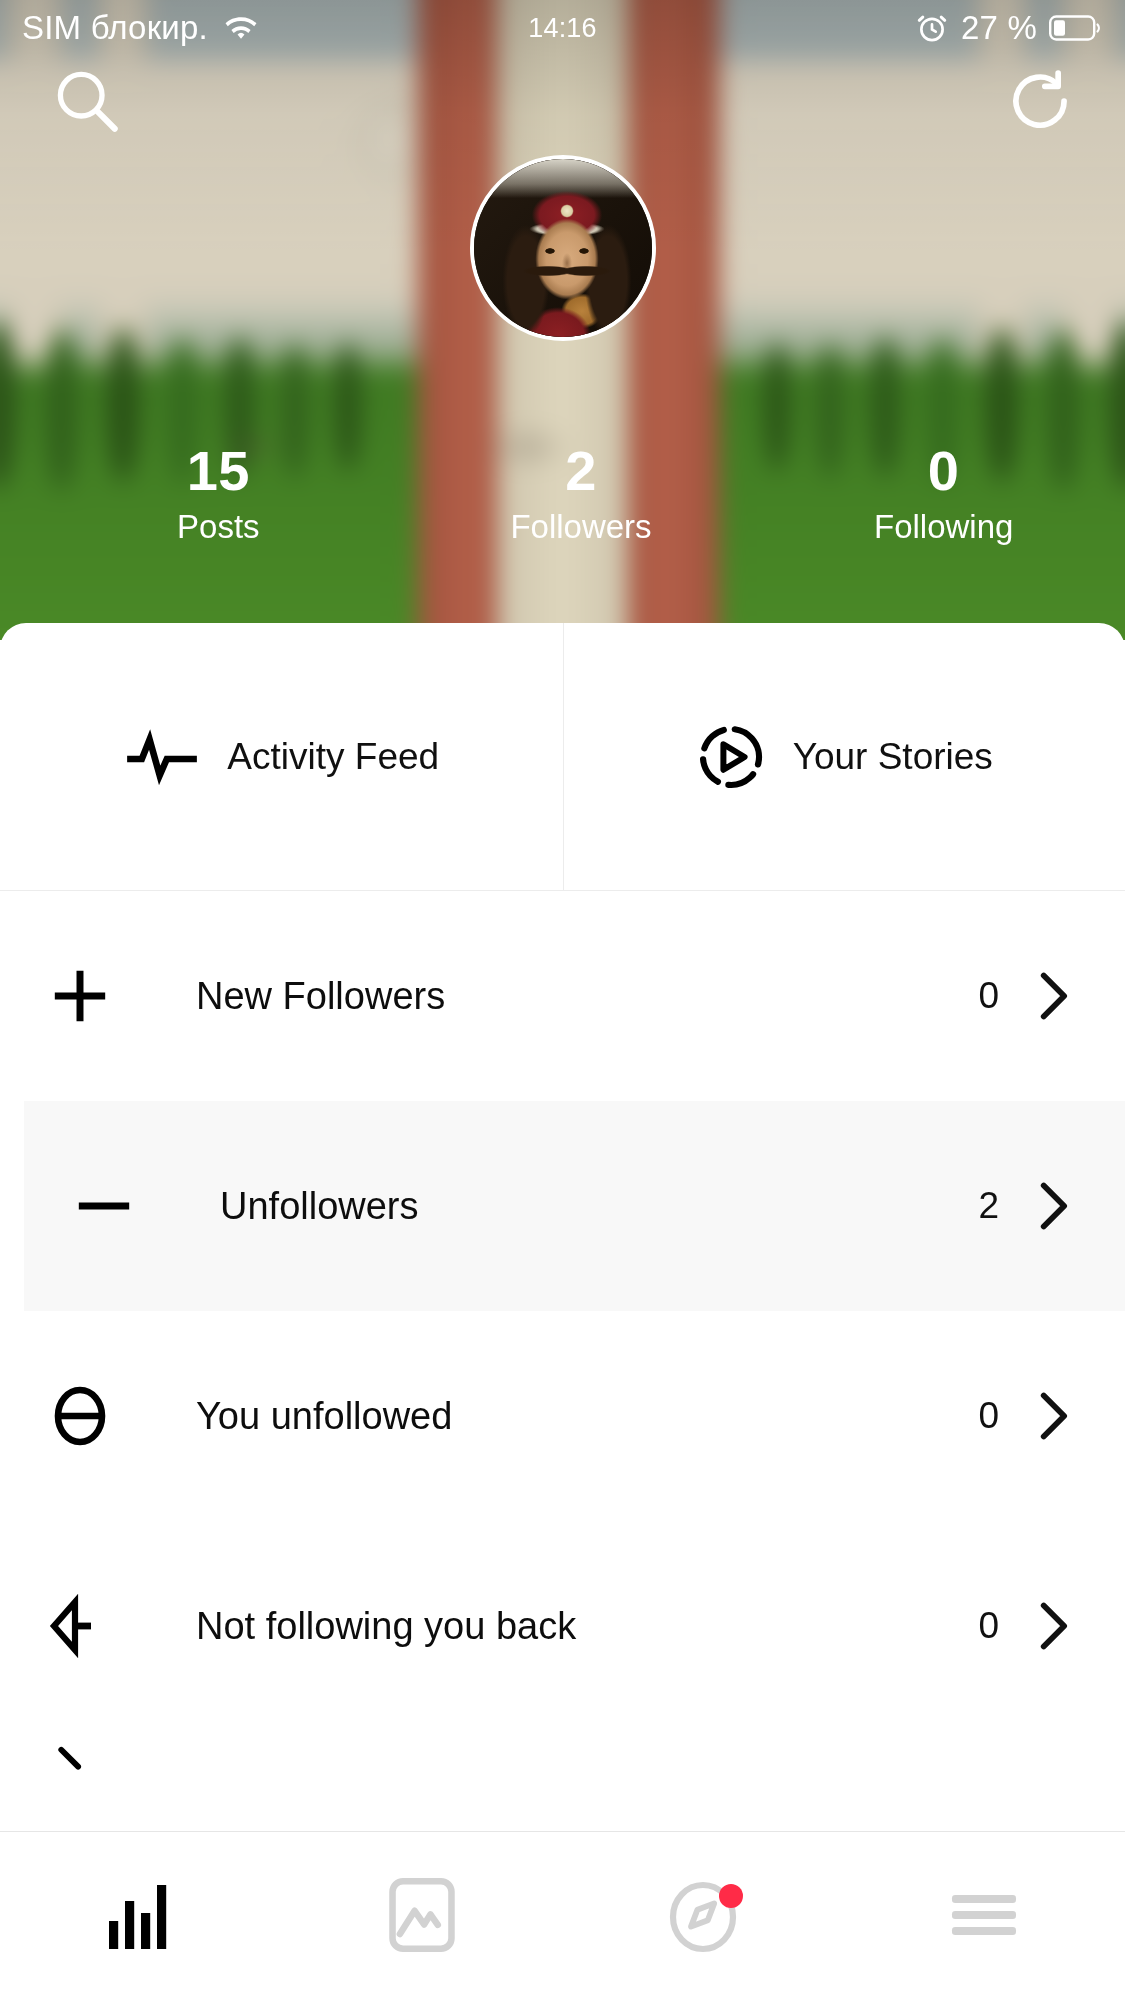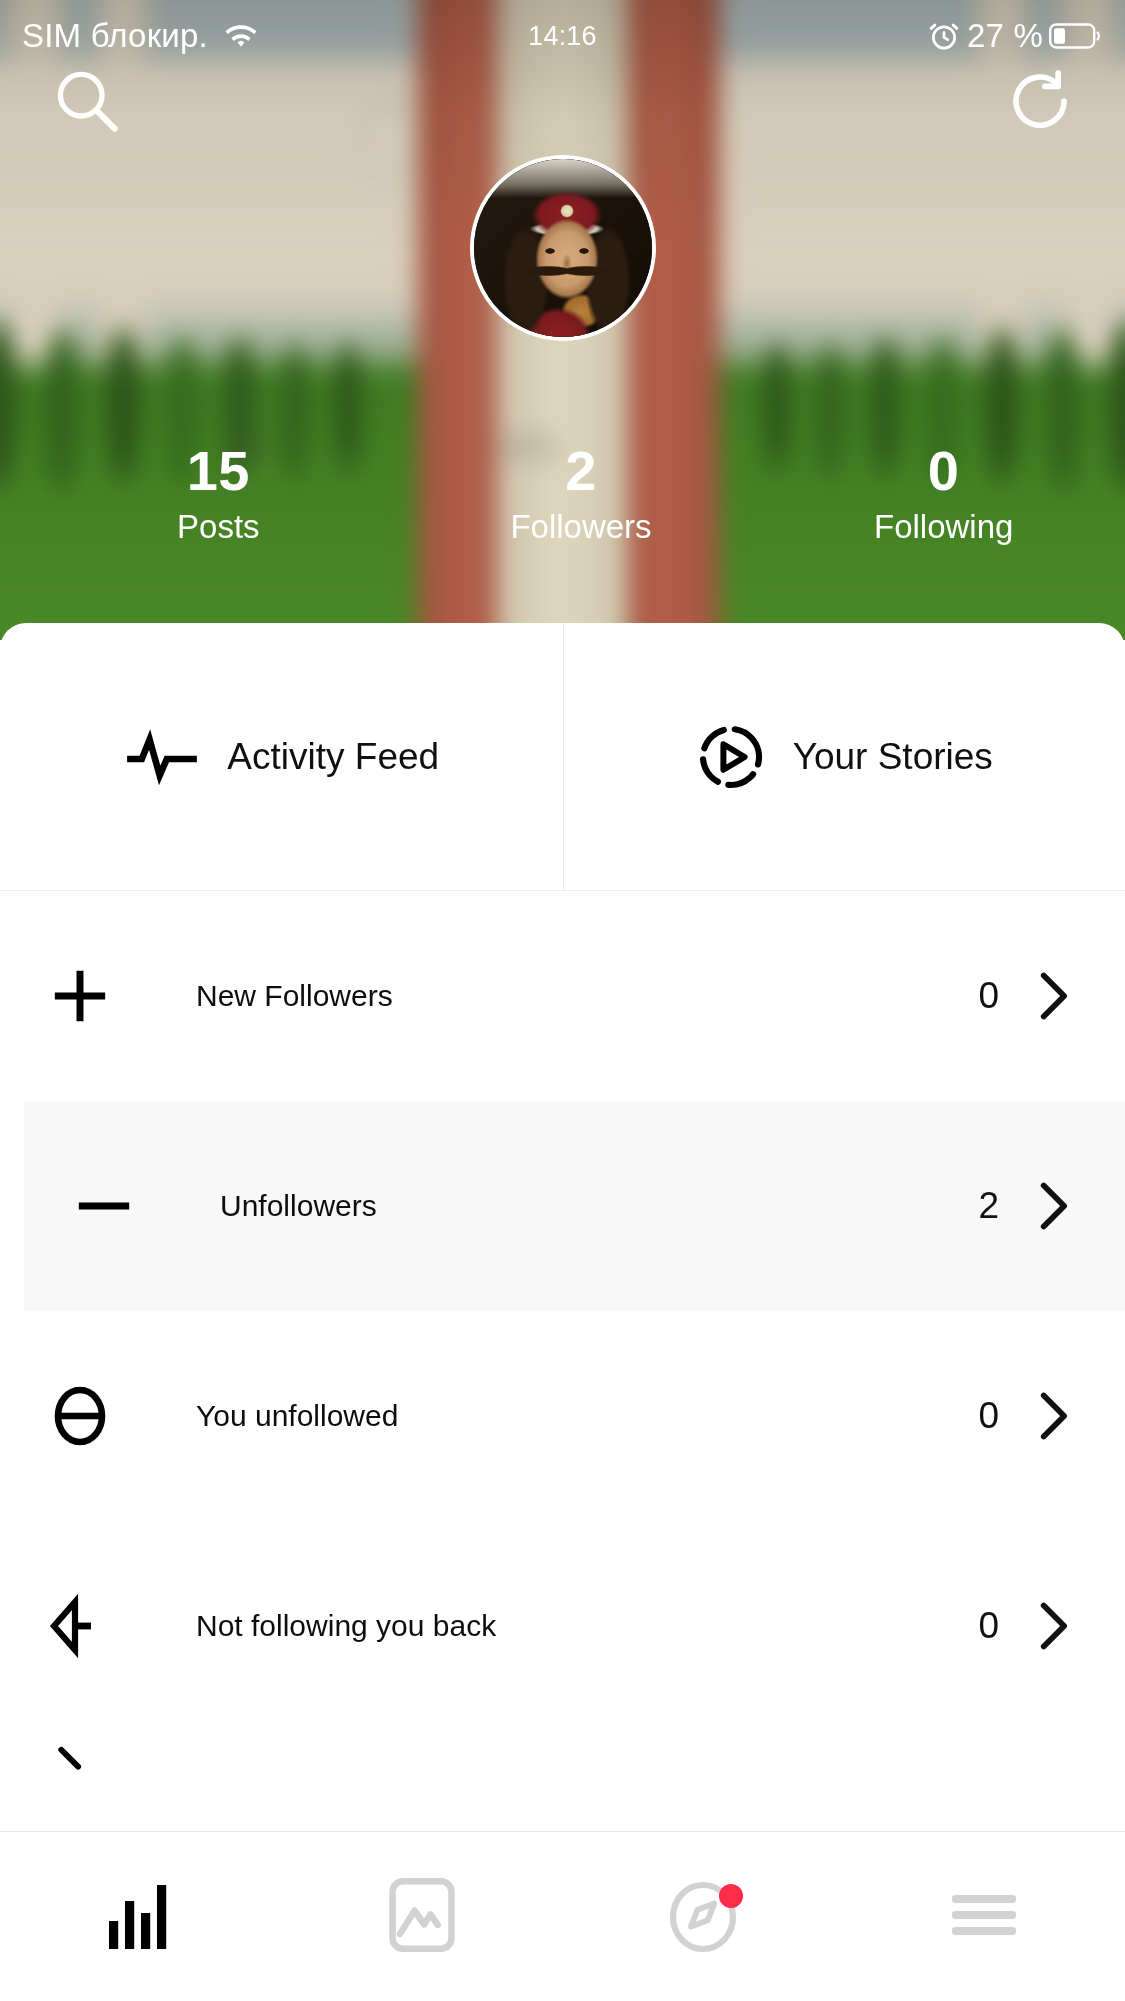--- a/index.html
+++ b/index.html
@@ -62,27 +62,27 @@
     filter:blur(11px);
     transform:scale(1.06);
   }
   #hero-shade {
     position:absolute; inset:0;
     background:linear-gradient(to bottom, rgba(0,0,0,.18) 0%, rgba(0,0,0,.05) 18%, rgba(0,0,0,0) 40%);
   }
 
   
   #statusbar {
-    position:absolute; left:0; top:8px; width:1125px; height:56px;
+    position:absolute; left:0; top:0; width:1125px; height:56px;
     display:flex; align-items:center; color:#fff;
     font-size:33px; letter-spacing:.2px;
   }
   #sb-left { display:flex; align-items:center; gap:14px; padding-left:22px; flex:1; }
   #sb-center { position:absolute; left:0; right:0; text-align:center; font-size:27px; font-weight:400; }
-  #sb-right { display:flex; align-items:center; gap:6px; padding-right:22px; margin-left:auto; position:relative; z-index:2; }
+  #sb-right { display:flex; align-items:center; gap:12px; padding-right:22px; margin-left:auto; position:relative; z-index:2; }
   .sb-ico { display:inline-flex; align-items:center; }
 
   
   #header-bar {
     position:absolute; left:0; top:58px; width:1125px; height:90px;
     display:flex; align-items:center; justify-content:space-between;
     padding:0 50px;
   }
 
   
@@ -154,21 +154,21 @@
   .tab-icon { height:76px; display:flex; align-items:center; justify-content:center; }
   .tab-label { font-size:37px; color:#101010; }
 
   
   .row {
     height:210px; display:flex; align-items:center;
     padding:0 50px 0 0; background:#ffffff;
   }
   .row.shaded { background:#f8f8f8;margin-left:24px; }
   .row-icon { width:160px; display:flex; align-items:center; justify-content:center; }
-  .row-label { flex:1; font-size:30px; color:#0d0d0d; padding-left:36px; }
+  .row-label { flex:1; font-size:38px; color:#0d0d0d; padding-left:36px; }
   .row-count { font-size:37px; color:#111; margin-right:32px; }
   .row-chev { width:44px; display:flex; align-items:center; justify-content:center; }
 
   
   #row-partial {
     height:60px; display:flex; align-items:center; overflow:hidden;
   }
   #row-partial .row-icon { width:160px; display:flex; justify-content:center; }
 
   

